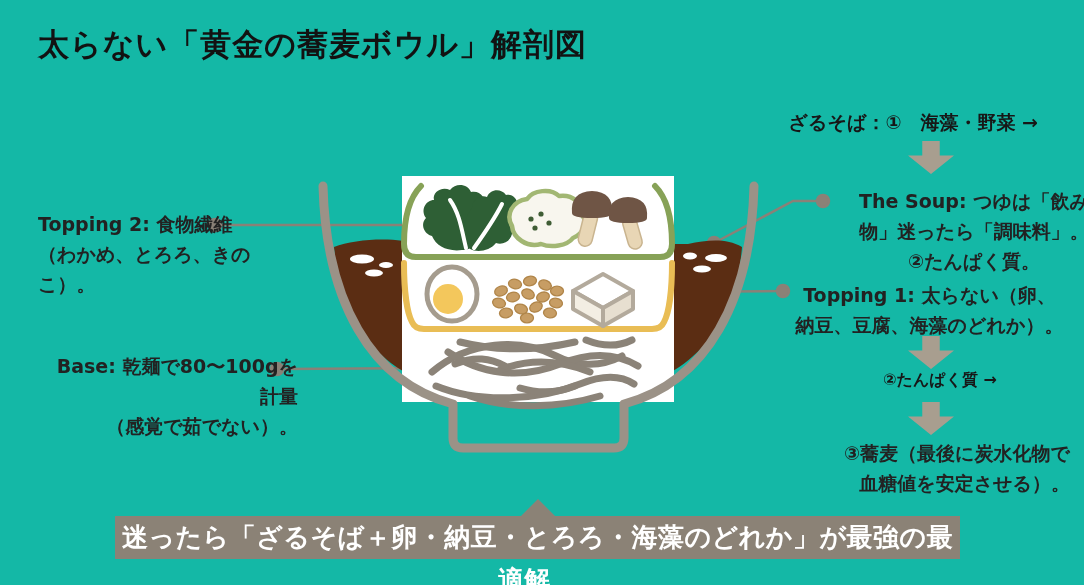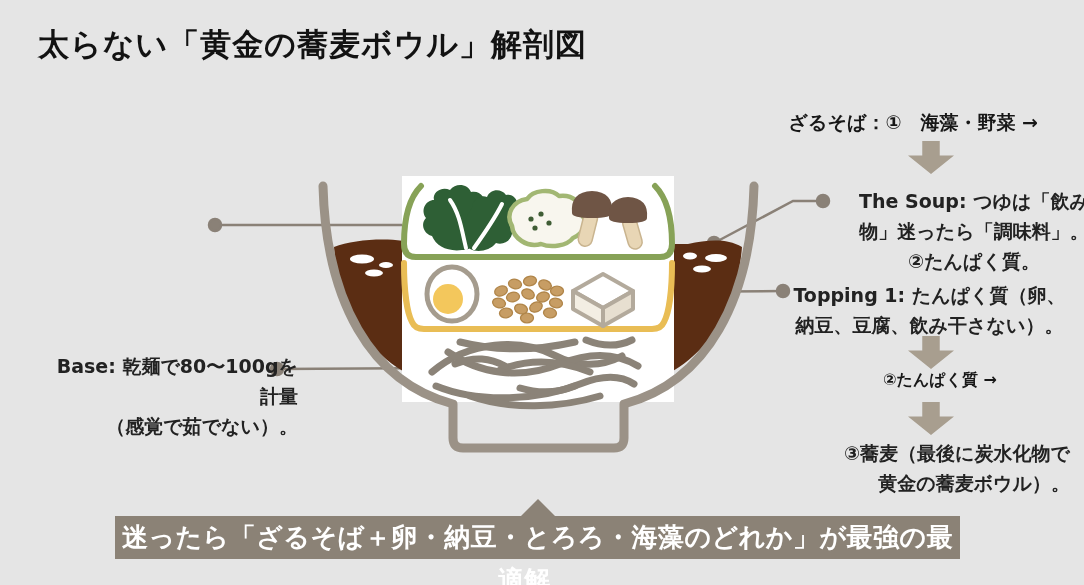--- a/index.html
+++ b/index.html
@@ -1,19 +1,19 @@
 <!DOCTYPE html>
 <html><head>
 <meta charset="utf-8">
 <style>
   html,body{margin:0;padding:0;background:#ffffff;}
   #canvas{
     position:relative;
     width:1084px;height:585px;
-    background:#e5e5e5;
+    background:#14b8a6;
     font-family:"DejaVu Sans","Liberation Sans",sans-serif;
     overflow:hidden;
   }
   #art{position:absolute;left:0;top:0;z-index:0;}
   .txt{position:absolute;z-index:2;color:#1f1f1f;}
   #title{
     left:38px;top:24px;width:720px;
     font-family:"DejaVu Serif","Liberation Serif",serif;
     font-weight:700;font-size:31px;letter-spacing:1px;color:#121212;
   }
@@ -146,48 +146,52 @@
       <path d="M 470 396 C 510 410 560 408 600 396"></path>
       <path d="M 500 370 C 530 358 560 360 590 372"></path>
       <path d="M 455 364 C 475 356 490 358 505 366"></path>
       <path d="M 520 388 C 540 394 560 392 575 386"></path>
       <path d="M 586 340 C 606 348 620 346 632 340"></path>
     </g>
   </svg>
 
   <div id="title" class="txt">太らない「黄金の蕎麦ボウル」解剖図</div>
 
+  <div id="label-topping2" class="txt callout">
+    <div>Topping 2: 食物繊維</div>
+    <div>（わかめ、とろろ、きのこ）。</div>
+  </div>
 
   <div id="label-base" class="txt callout">
     <div>Base: 乾麺で80〜100gを計量</div>
     <div>（感覚で茹でない）。</div>
   </div>
 
   <div id="order-line" class="txt">ざるそば：①　海藻・野菜 →</div>
 
   <div class="down-arrow" id="arrow1"></div>
 
   <div id="soup-note" class="txt callout">
     <div>The Soup: つゆは「飲み</div>
     <div>物」迷ったら「調味料」。</div>
     <div>②たんぱく質。</div>
   </div>
 
   <div id="topping1-note" class="txt callout">
-    <div>Topping 1: たんぱく質（卵、</div>
-    <div>納豆、豆腐、飲み干さない）。</div>
+    <div>Topping 1: 太らない（卵、</div>
+    <div>納豆、豆腐、海藻のどれか）。</div>
   </div>
 
   <div class="down-arrow" id="arrow2"></div>
 
   <div id="step2" class="txt">②たんぱく質 →</div>
 
   <div class="down-arrow" id="arrow3"></div>
 
   <div id="step3" class="txt callout">
     <div>③蕎麦（最後に炭水化物で</div>
-    <div>黄金の蕎麦ボウル）。</div>
+    <div>血糖値を安定させる）。</div>
   </div>
 
   <div id="banner-pointer"></div>
   <div id="banner">迷ったら「ざるそば＋卵・納豆・とろろ・海藻のどれか」が最強の最適解。</div>
 
 </div>
 
 </body></html>

